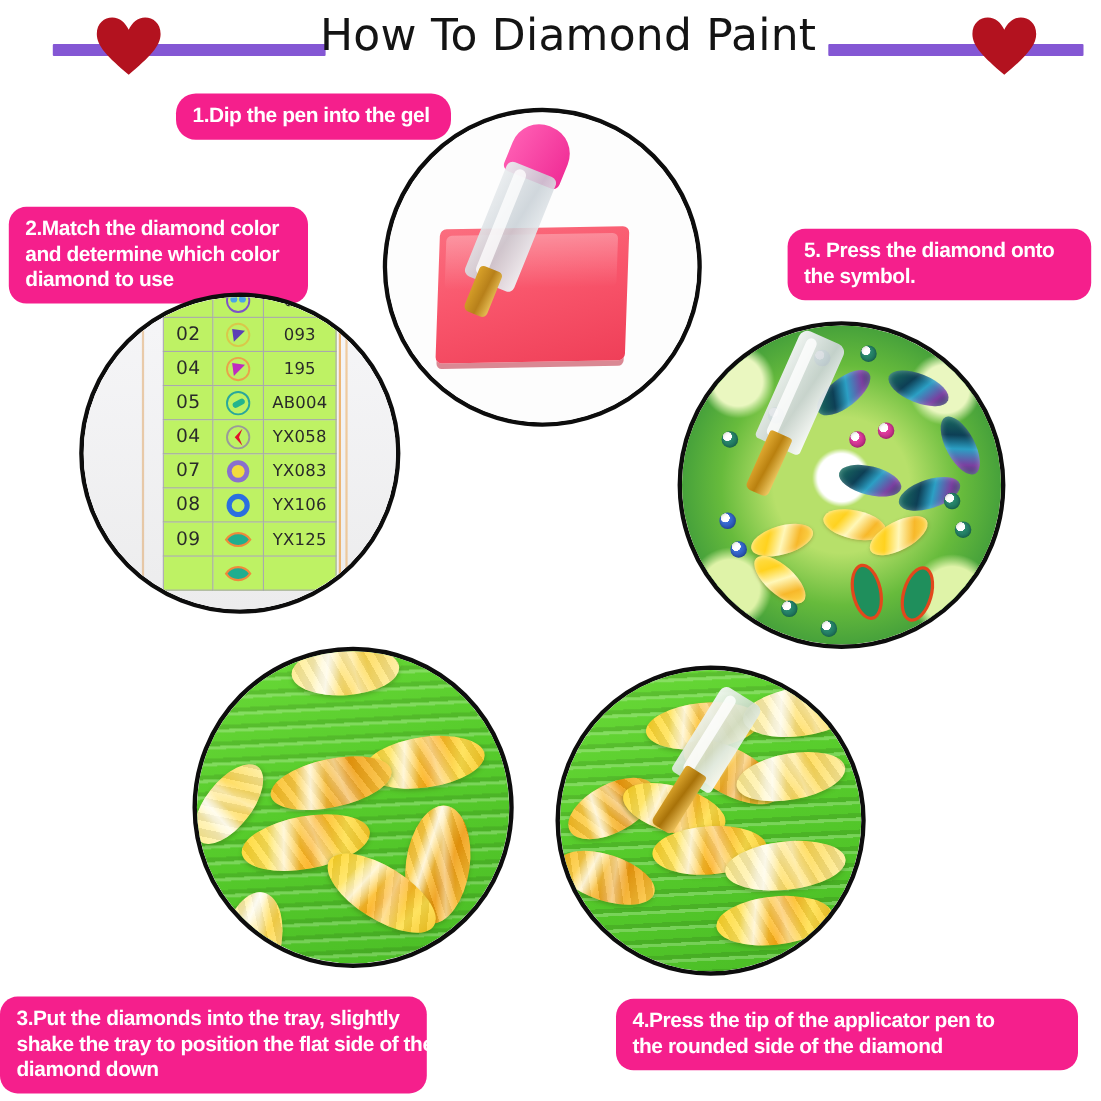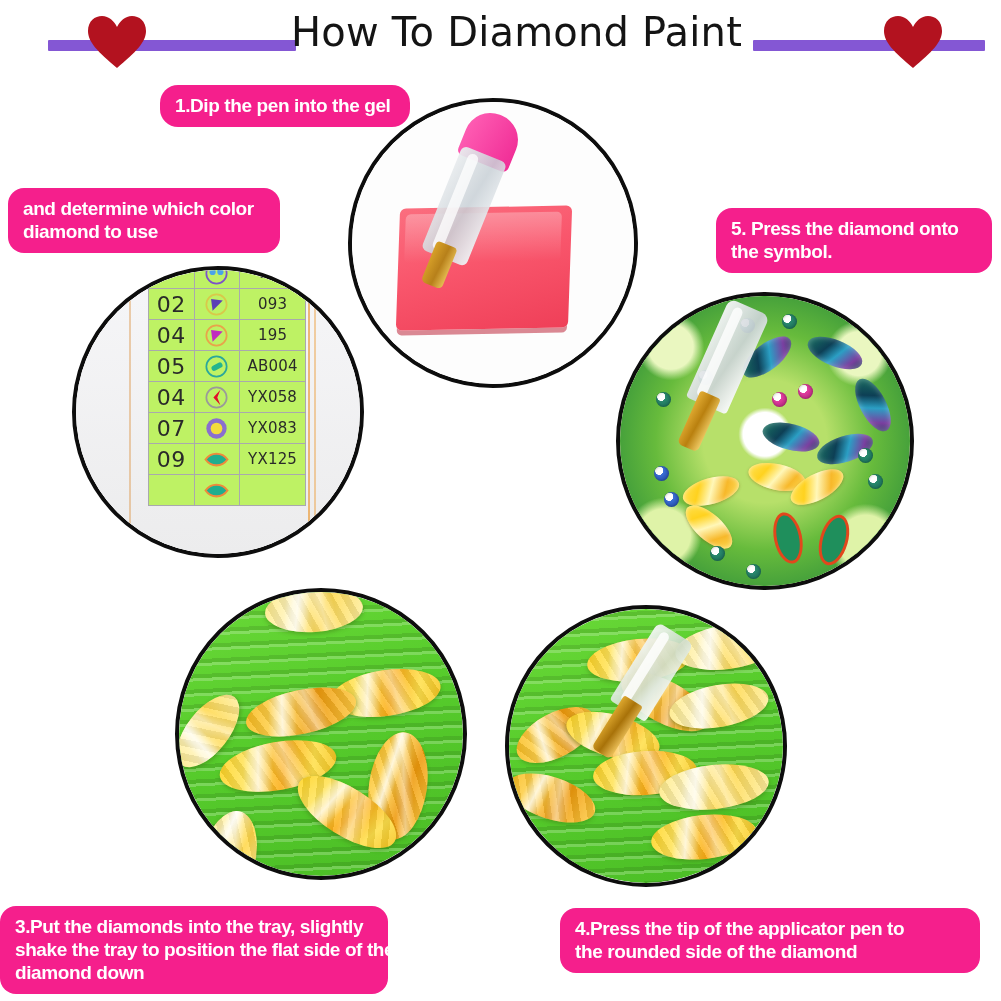--- a/index.html
+++ b/index.html
@@ -172,21 +172,21 @@
   }
   table.chart td {
     border: 1px solid #a9a9ad;
     height: 30px;
     background: #bef264;
     padding: 0;
     vertical-align: middle;
   }
   td.c-num {
     width: 46px; text-align: center;
-    font-size: 22px; color: #2a2a2a; letter-spacing: .5px;
+    font-size: 17px; color: #2a2a2a; letter-spacing: .5px;
   }
   td.c-sym { width: 46px; text-align: center; }
   td.c-code {
     width: 66px; text-align: center;
     font-size: 15px; color: #2a2a2a; letter-spacing: .2px;
   }
   .sym { display:inline-block; width:25px; height:25px; vertical-align:middle; }
   .sym svg { display:block; width:100%; height:100%; }
 
   
@@ -320,20 +320,21 @@
   </div>
 
   <div id="page-title">How To Diamond Paint</div>
 </div>
 
 <div class="label" id="label-1">
   <span>1.Dip the pen into the gel</span>
 </div>
 
 <div class="label" id="label-2">
+  <span>2.Match the diamond color</span>
   <span>and determine which color</span>
   <span>diamond to use</span>
 </div>
 
 <div class="label" id="label-5">
   <span>5. Press the diamond onto</span>
   <span>the symbol.</span>
 </div>
 
 <div class="label" id="label-3">
@@ -413,20 +414,27 @@
                   </svg></span></td>
               <td class="c-code">YX058</td>
             </tr>
             <tr>
               <td class="c-num">07</td>
               <td class="c-sym"><span class="sym"><svg viewBox="0 0 32 32">
                     <circle cx="16" cy="16" r="13" fill="#8a6fce"></circle>
                     <circle cx="16" cy="16" r="7.5" fill="#f2dc3c"></circle>
                   </svg></span></td>
               <td class="c-code">YX083</td>
+            </tr>
+            <tr>
+              <td class="c-num">08</td>
+              <td class="c-sym"><span class="sym"><svg viewBox="0 0 32 32">
+                    <circle cx="16" cy="16" r="10.5" fill="none" stroke="#2b6fe0" stroke-width="6"></circle>
+                  </svg></span></td>
+              <td class="c-code">YX106</td>
             </tr>
             <tr>
               <td class="c-num">09</td>
               <td class="c-sym"><span class="sym"><svg viewBox="0 0 32 32">
                     <path d="M2 16 C9 6 23 6 30 16 C23 26 9 26 2 16 Z" fill="#1fae8f" stroke="#ef8a3c" stroke-width="2.6"></path>
                   </svg></span></td>
               <td class="c-code">YX125</td>
             </tr>
             <tr>
               <td class="c-num"></td>

